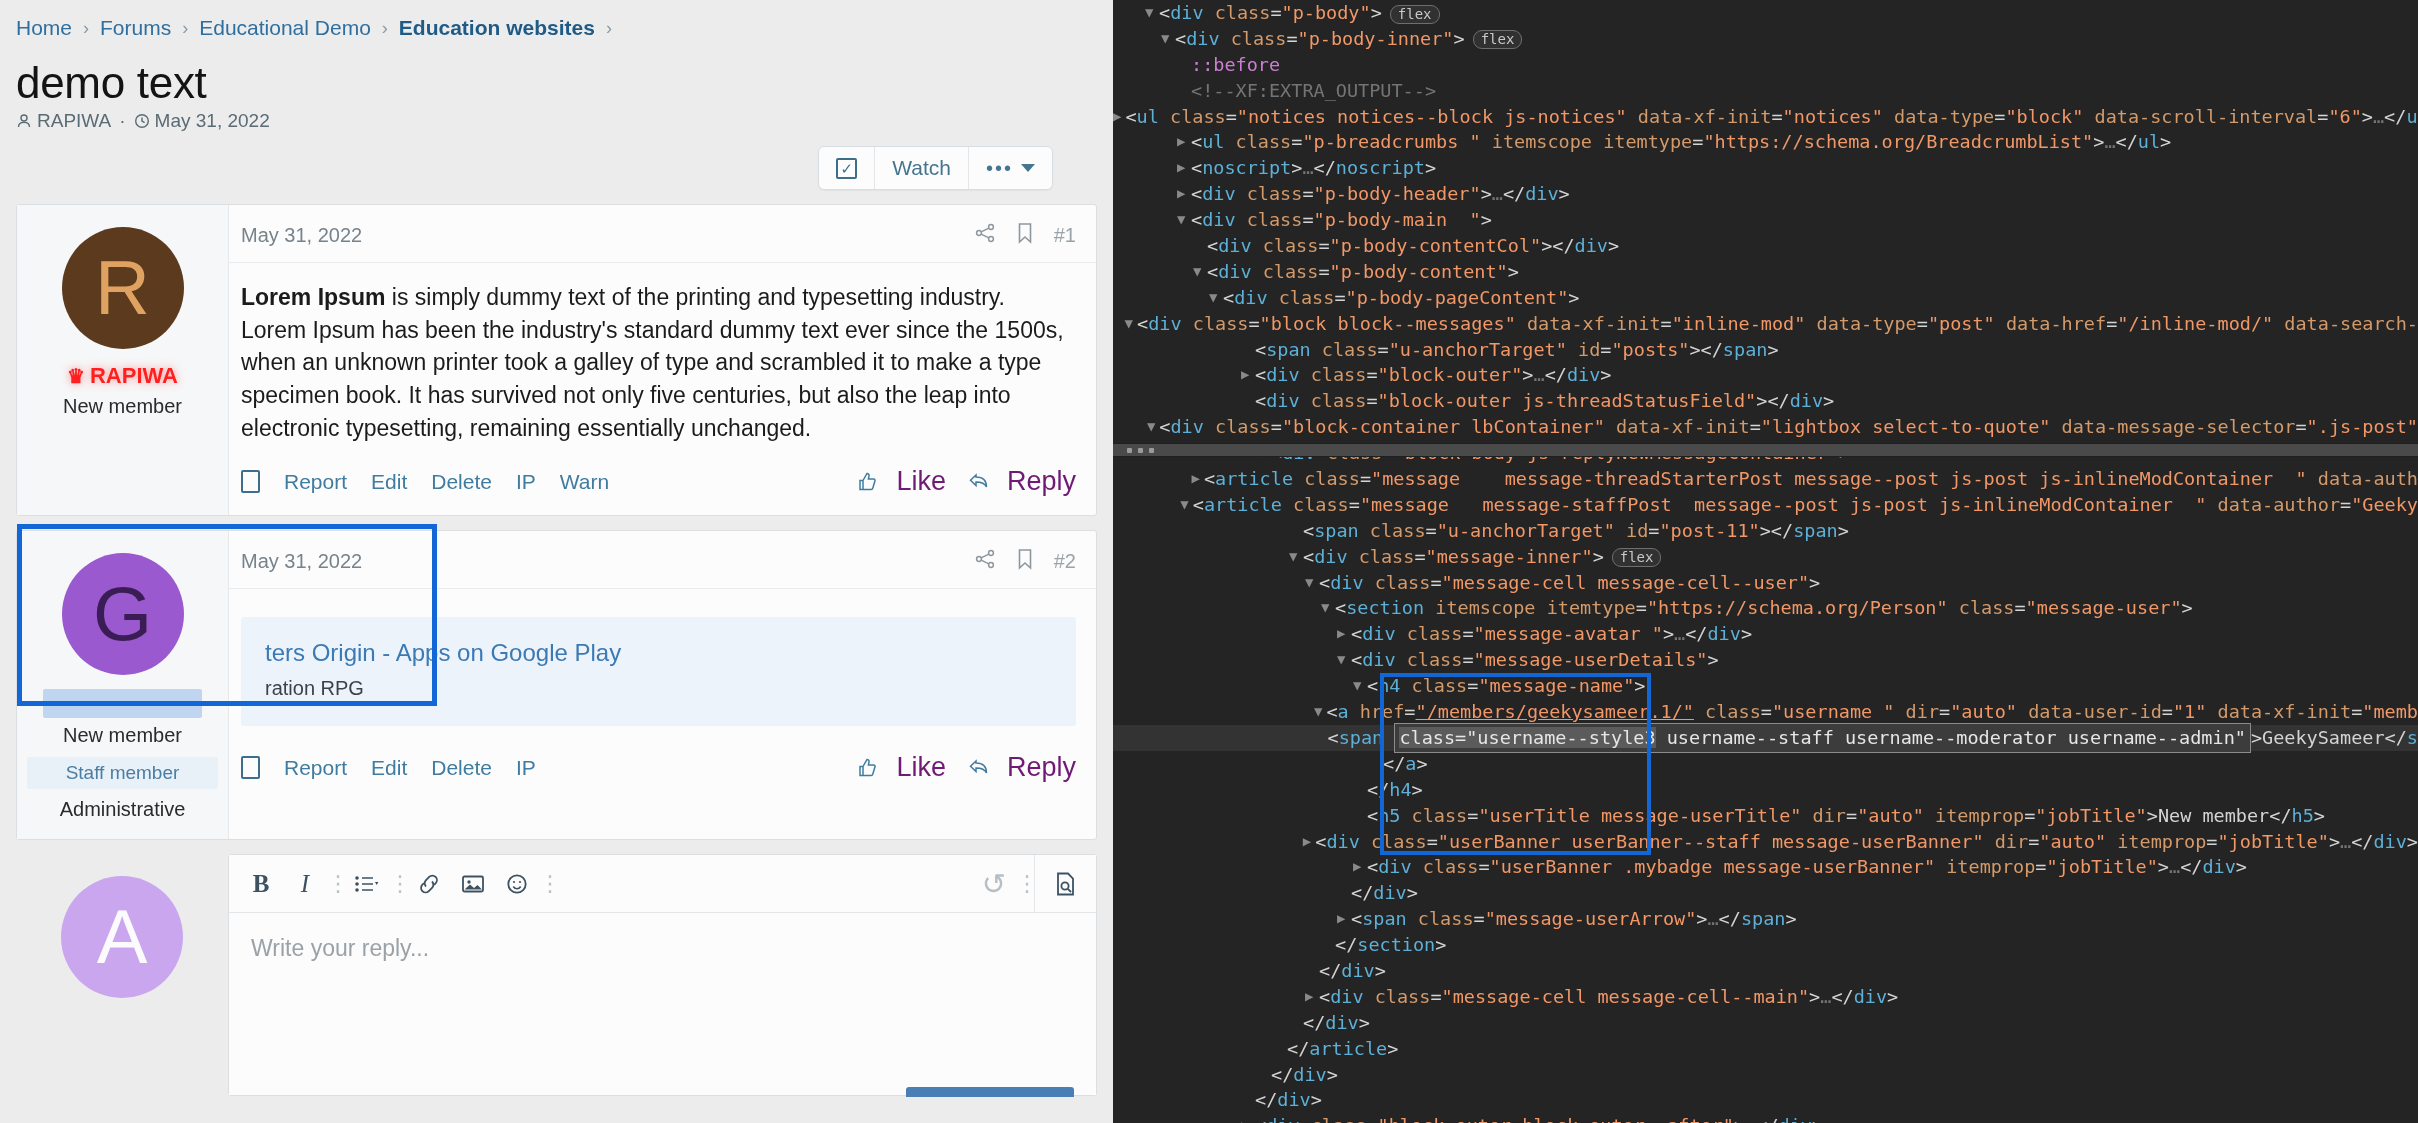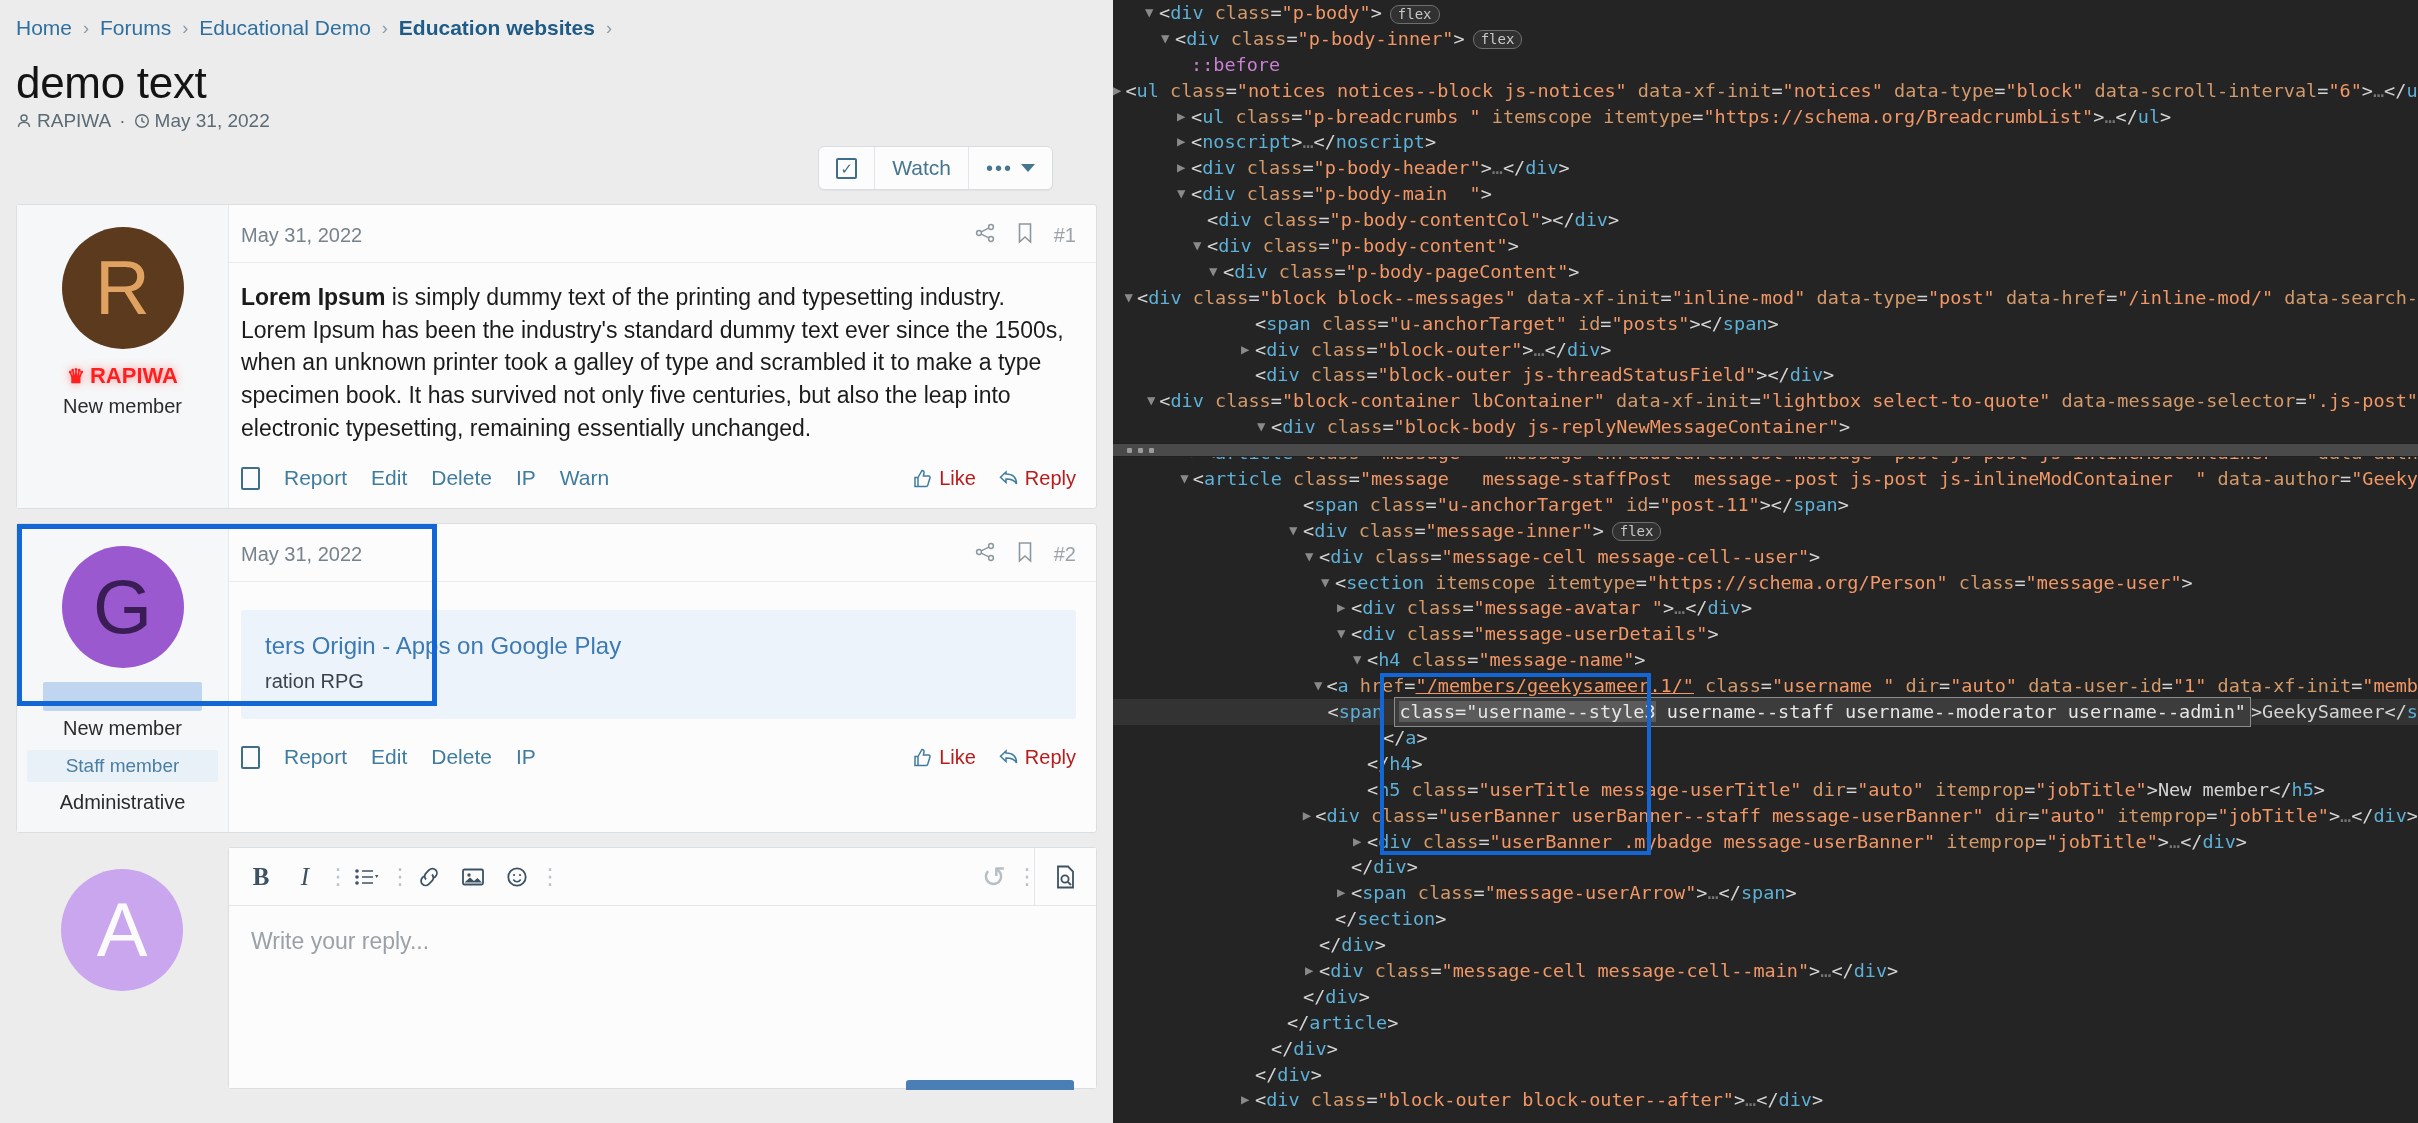--- a/index.html
+++ b/index.html
@@ -135,21 +135,21 @@
   .embed-sub { font-size: 20px; color: #3c4348; }
 
   .post-foot {
     display: flex; align-items: center; justify-content: space-between;
     padding: 16px 20px 18px 12px;
   }
   .foot-left { display: flex; align-items: center; gap: 24px; }
   .foot-right { display: flex; align-items: center; gap: 22px; }
   .flink { font-size: 21px; color: #3f7ca0; }
   .fchk { width: 19px; height: 23px; border: 2px solid #3d6e8c; border-radius: 2px; }
-  .fact { display: flex; align-items: center; gap: 6px; font-size: 20px; color: #b91c1c; }
+  .fact { display: flex; align-items: center; gap: 18px; font-size: 27px; color: #701a75; }
 
   
   .editor-wrap { display: flex; margin-top: 14px; }
   .editor-user { width: 212px; flex: 0 0 212px; padding: 22px 10px; text-align: center; }
   .editor {
     flex: 1; background: #fcfcfc; border: 1px solid #dcdfe2; border-radius: 3px;
     min-width: 0; position: relative;
   }
   .ed-toolbar {
     display: flex; align-items: center; border-bottom: 1px solid #e4e7ea;
@@ -490,20 +490,25 @@
           <span class="tw open"></span>
           <span class="txt">&lt;<span class="tg">div</span> <span class="at">class</span>=<span class="vl">"p-body-inner"</span>&gt;<span class="badge-flex">flex</span></span>
         </div>
         <div class="dt-line">
           <span class="ind" style="width: 64px;"></span>
           <span class="tw none"></span>
           <span class="txt"><span class="pu">::before</span></span>
         </div>
         <div class="dt-line">
           <span class="ind" style="width: 64px;"></span>
+          <span class="tw none"></span>
+          <span class="txt"><span class="cm">&lt;!--XF:EXTRA_OUTPUT--&gt;</span></span>
+        </div>
+        <div class="dt-line">
+          <span class="ind" style="width: 64px;"></span>
           <span class="tw closed"></span>
           <span class="txt">&lt;<span class="tg">ul</span> <span class="at">class</span>=<span class="vl">"notices notices--block js-notices"</span> <span class="at">data-xf-init</span>=<span class="vl">"notices"</span> <span class="at">data-type</span>=<span class="vl">"block"</span> <span class="at">data-scroll-interval</span>=<span class="vl">"6"</span>&gt;<span class="cm">…</span>&lt;/<span class="tg">ul</span>&gt;</span>
         </div>
         <div class="dt-line">
           <span class="ind" style="width: 64px;"></span>
           <span class="tw closed"></span>
           <span class="txt">&lt;<span class="tg">ul</span> <span class="at">class</span>=<span class="vl">"p-breadcrumbs "</span> <span class="at">itemscope</span> <span class="at">itemtype</span>=<span class="vl">"https://schema.org/BreadcrumbList"</span>&gt;<span class="cm">…</span>&lt;/<span class="tg">ul</span>&gt;</span>
         </div>
         <div class="dt-line">
           <span class="ind" style="width: 64px;"></span>

